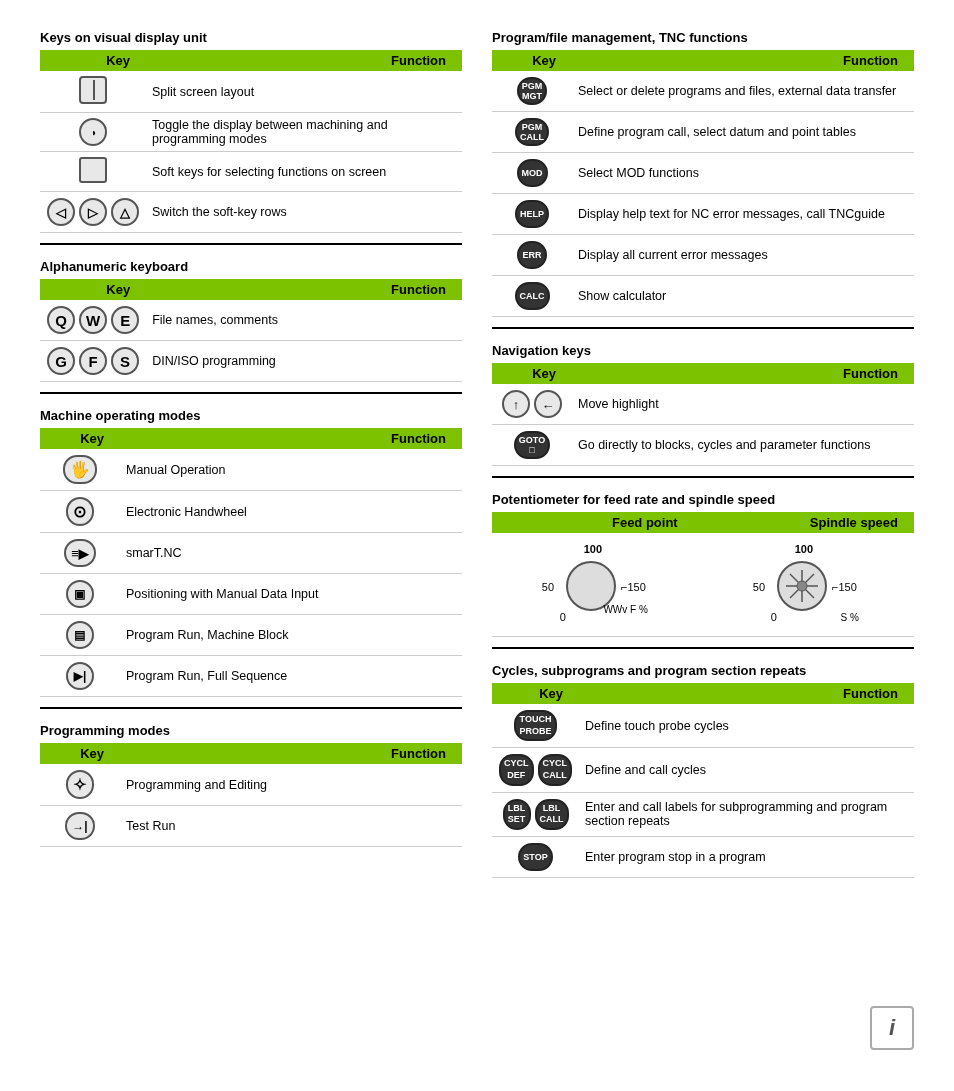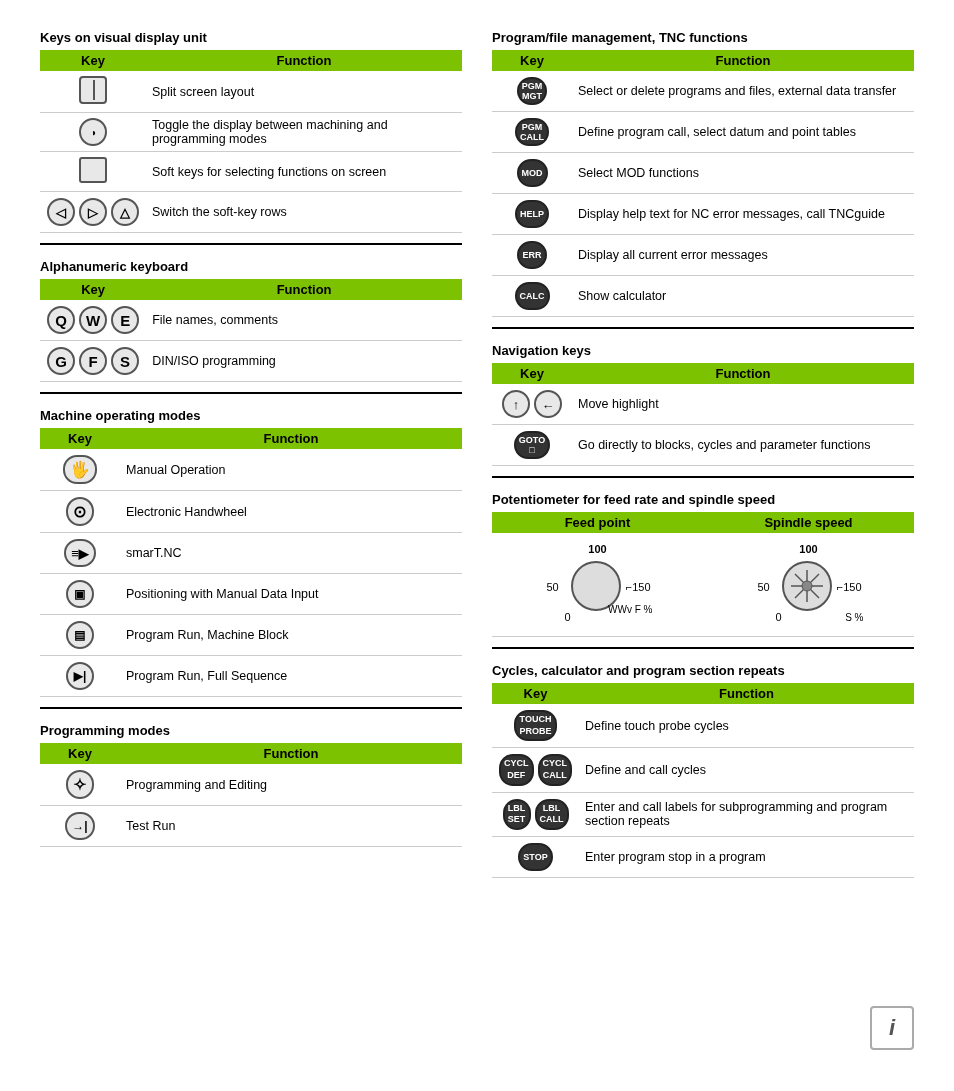--- a/index.html
+++ b/index.html
@@ -35,22 +35,22 @@
       width: 100%;
       border-collapse: collapse;
       margin-bottom: 10px;
     }
     thead tr {
       background: #7dc200;
     }
     thead th {
       color: #000;
       font-weight: bold;
-      padding: 3px 6px;
-      text-align: center;
+      padding: 3px 16px;
+      text-align: right;
       font-size: 13px;
     }
     tbody tr {
       border-bottom: 1px solid #ccc;
     }
     tbody td {
       padding: 5px 6px;
       vertical-align: middle;
       font-size: 12.5px;
     }
@@ -434,21 +434,21 @@
                 <span style="position:absolute; bottom:0; left:22px; font-size:11px;">0</span>
                 <span style="position:absolute; bottom:0; right:0; font-size:10px;">S %</span>
               </div>
             </td>
           </tr>
         </tbody>
       </table>
 
       <div class="section-divider"></div>
 
-      <div class="section-title">Cycles, calculator and program section repeats</div>
+      <div class="section-title">Cycles, subprograms and program section repeats</div>
       <table>
         <thead>
           <tr>
             <th>Key</th>
             <th>Function</th>
           </tr>
         </thead>
         <tbody>
           <tr>
             <td class="key-cell">

